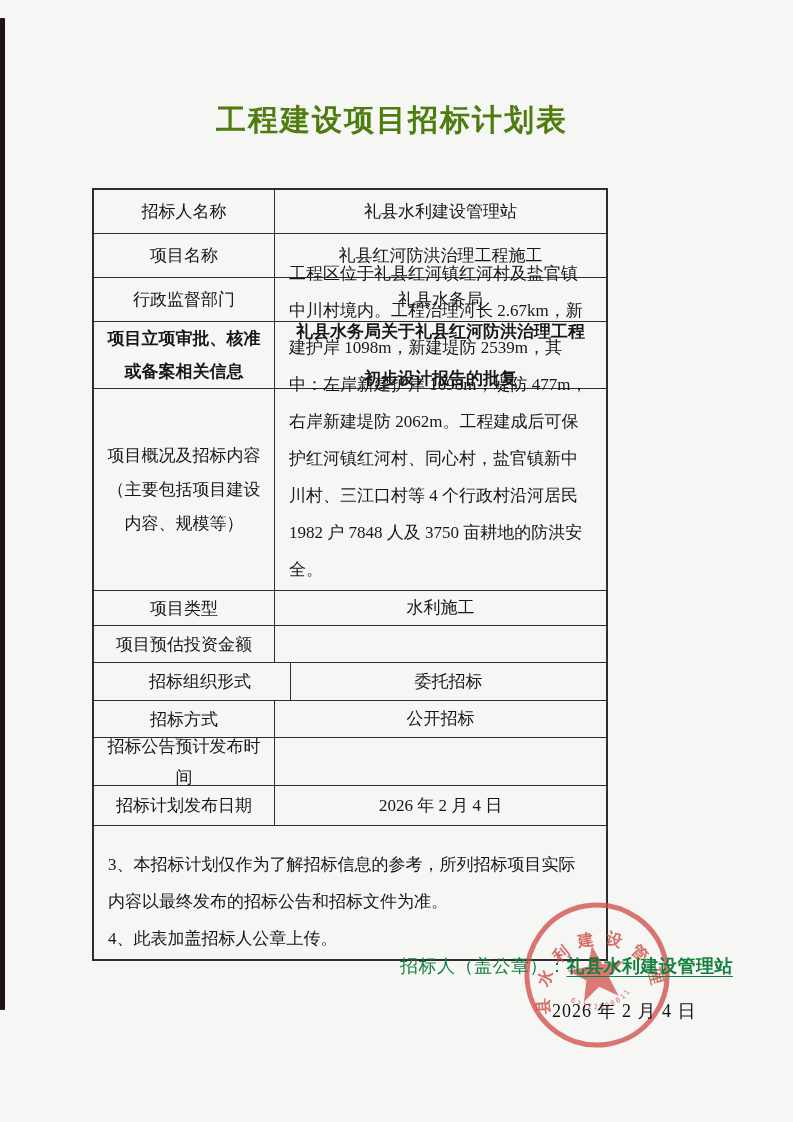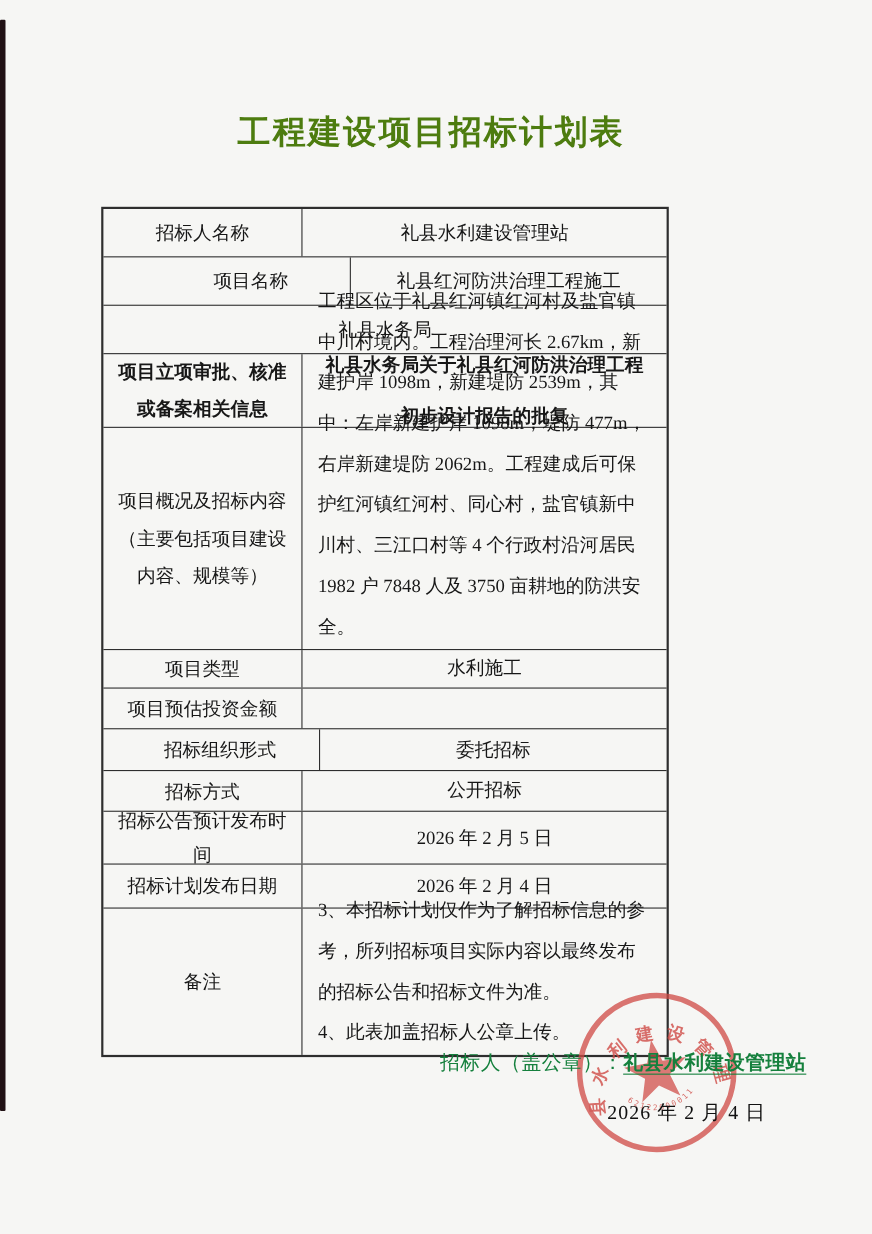--- a/index.html
+++ b/index.html
@@ -90,26 +90,27 @@
 
   <div class="doc-title">工程建设项目招标计划表</div>
 
   <div class="bid-table">
 
     <div class="row" style="height:44px;">
       <div class="cell-label">招标人名称</div>
       <div class="cell-value">礼县水利建设管理站</div>
     </div>
 
-    <div class="row" style="height:44px;padding-left:44px;">
+    <div class="row" style="height:44px;">
       <div class="cell-label">项目名称</div>
       <div class="cell-value">礼县红河防洪治理工程施工</div>
     </div>
 
     <div class="row" style="height:44px;">
+      <div class="cell-label">行政监督部门</div>
       <div class="cell-value">礼县水务局</div>
     </div>
 
     <div class="row" style="height:67px;font-weight:bold;">
       <div class="cell-label" style="line-height:33px;">项目立项审批、核准或备案相关信息</div>
       <div class="cell-value" style="line-height:47px;">礼县水务局关于礼县红河防洪治理工程初步设计报告的批复</div>
     </div>
 
     <div class="row" style="height:202px;">
       <div class="cell-label" style="line-height:34px;">项目概况及招标内容（主要包括项目建设内容、规模等）</div>
@@ -132,30 +133,28 @@
       <div class="cell-value">委托招标</div>
     </div>
 
     <div class="row" style="height:37px;">
       <div class="cell-label">招标方式</div>
       <div class="cell-value">公开招标</div>
     </div>
 
     <div class="row" style="height:48px;">
       <div class="cell-label">招标公告预计发布时间</div>
-      <div class="cell-value">2026 年 2 月 5 日</div>
     </div>
 
     <div class="row" style="height:40px;">
       <div class="cell-label">招标计划发布日期</div>
       <div class="cell-value">2026 年 2 月 4 日</div>
     </div>
 
     <div class="row" style="height:133px;">
-      <div class="cell-label">备注</div>
       <div class="cell-value left remark">
         <div class="para">3、本招标计划仅作为了解招标信息的参考，所列招标项目实际内容以最终发布的招标公告和招标文件为准。</div>
         <div class="para">4、此表加盖招标人公章上传。</div>
       </div>
     </div>
 
   </div>
 
   <div class="seal-wrap">
     <svg width="160" height="160" viewBox="-80 -80 160 160">

